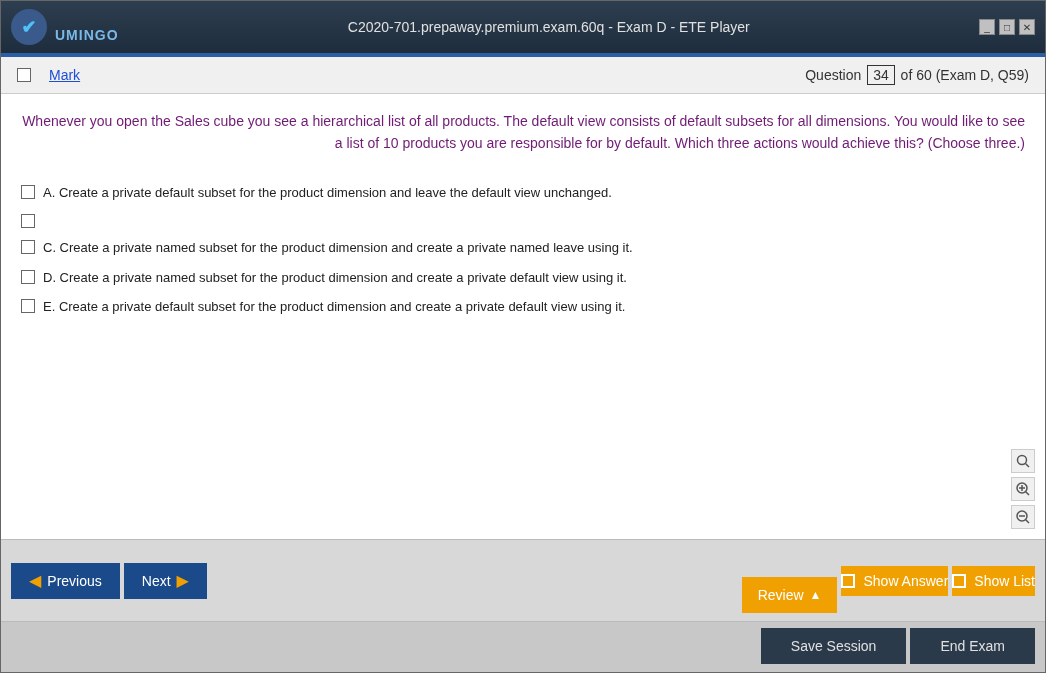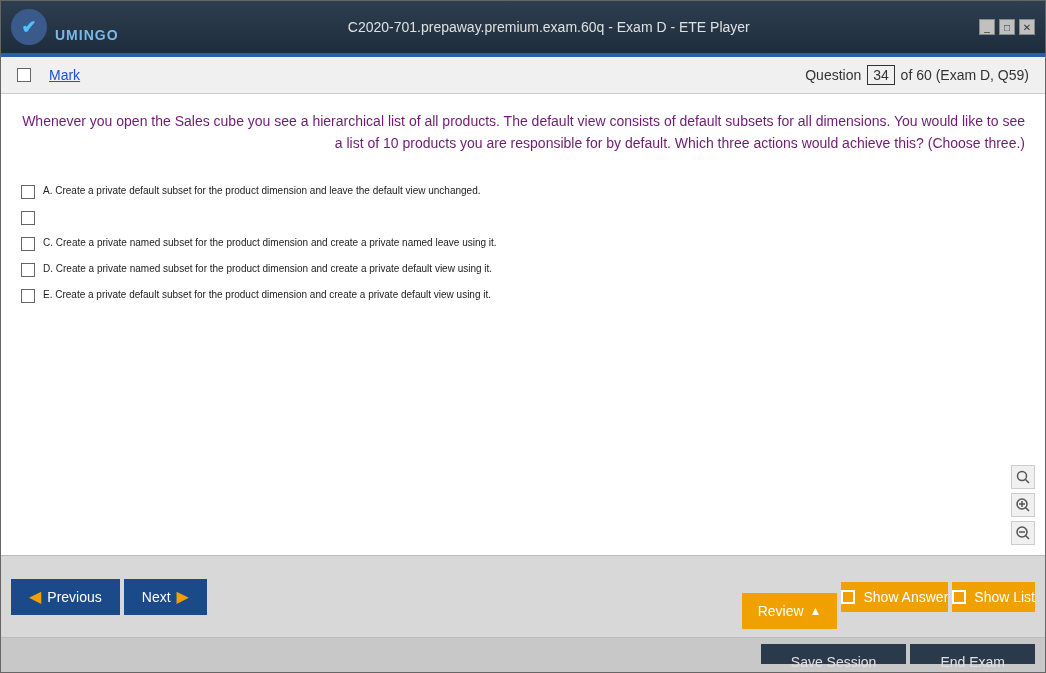--- a/index.html
+++ b/index.html
@@ -157,21 +157,21 @@
       list-style: none;
       display: flex;
       flex-direction: column;
       gap: 10px;
     }
 
     .option-item {
       display: flex;
       align-items: flex-start;
       gap: 8px;
-      font-size: 10px;
+      font-size: 13px;
       color: #222;
       line-height: 1.5;
     }
 
     .option-checkbox {
       width: 14px;
       height: 14px;
       border: 1px solid #666;
       background: white;
       flex-shrink: 0;
@@ -287,21 +287,21 @@
       border-top: 1px solid #bbb;
     }
 
     .action-btn {
       background: #2a3a4a;
       color: #e0e0e0;
       border: none;
       padding: 10px 30px;
       cursor: pointer;
       font-size: 14px;
-      height: 20px;
+      height: 36px;
     }
   </style>
 </head>
 <body>
 
 <div class="window">
 
   <div class="title-bar">
     <div class="title-bar-left">
       <div class="logo-icon">

